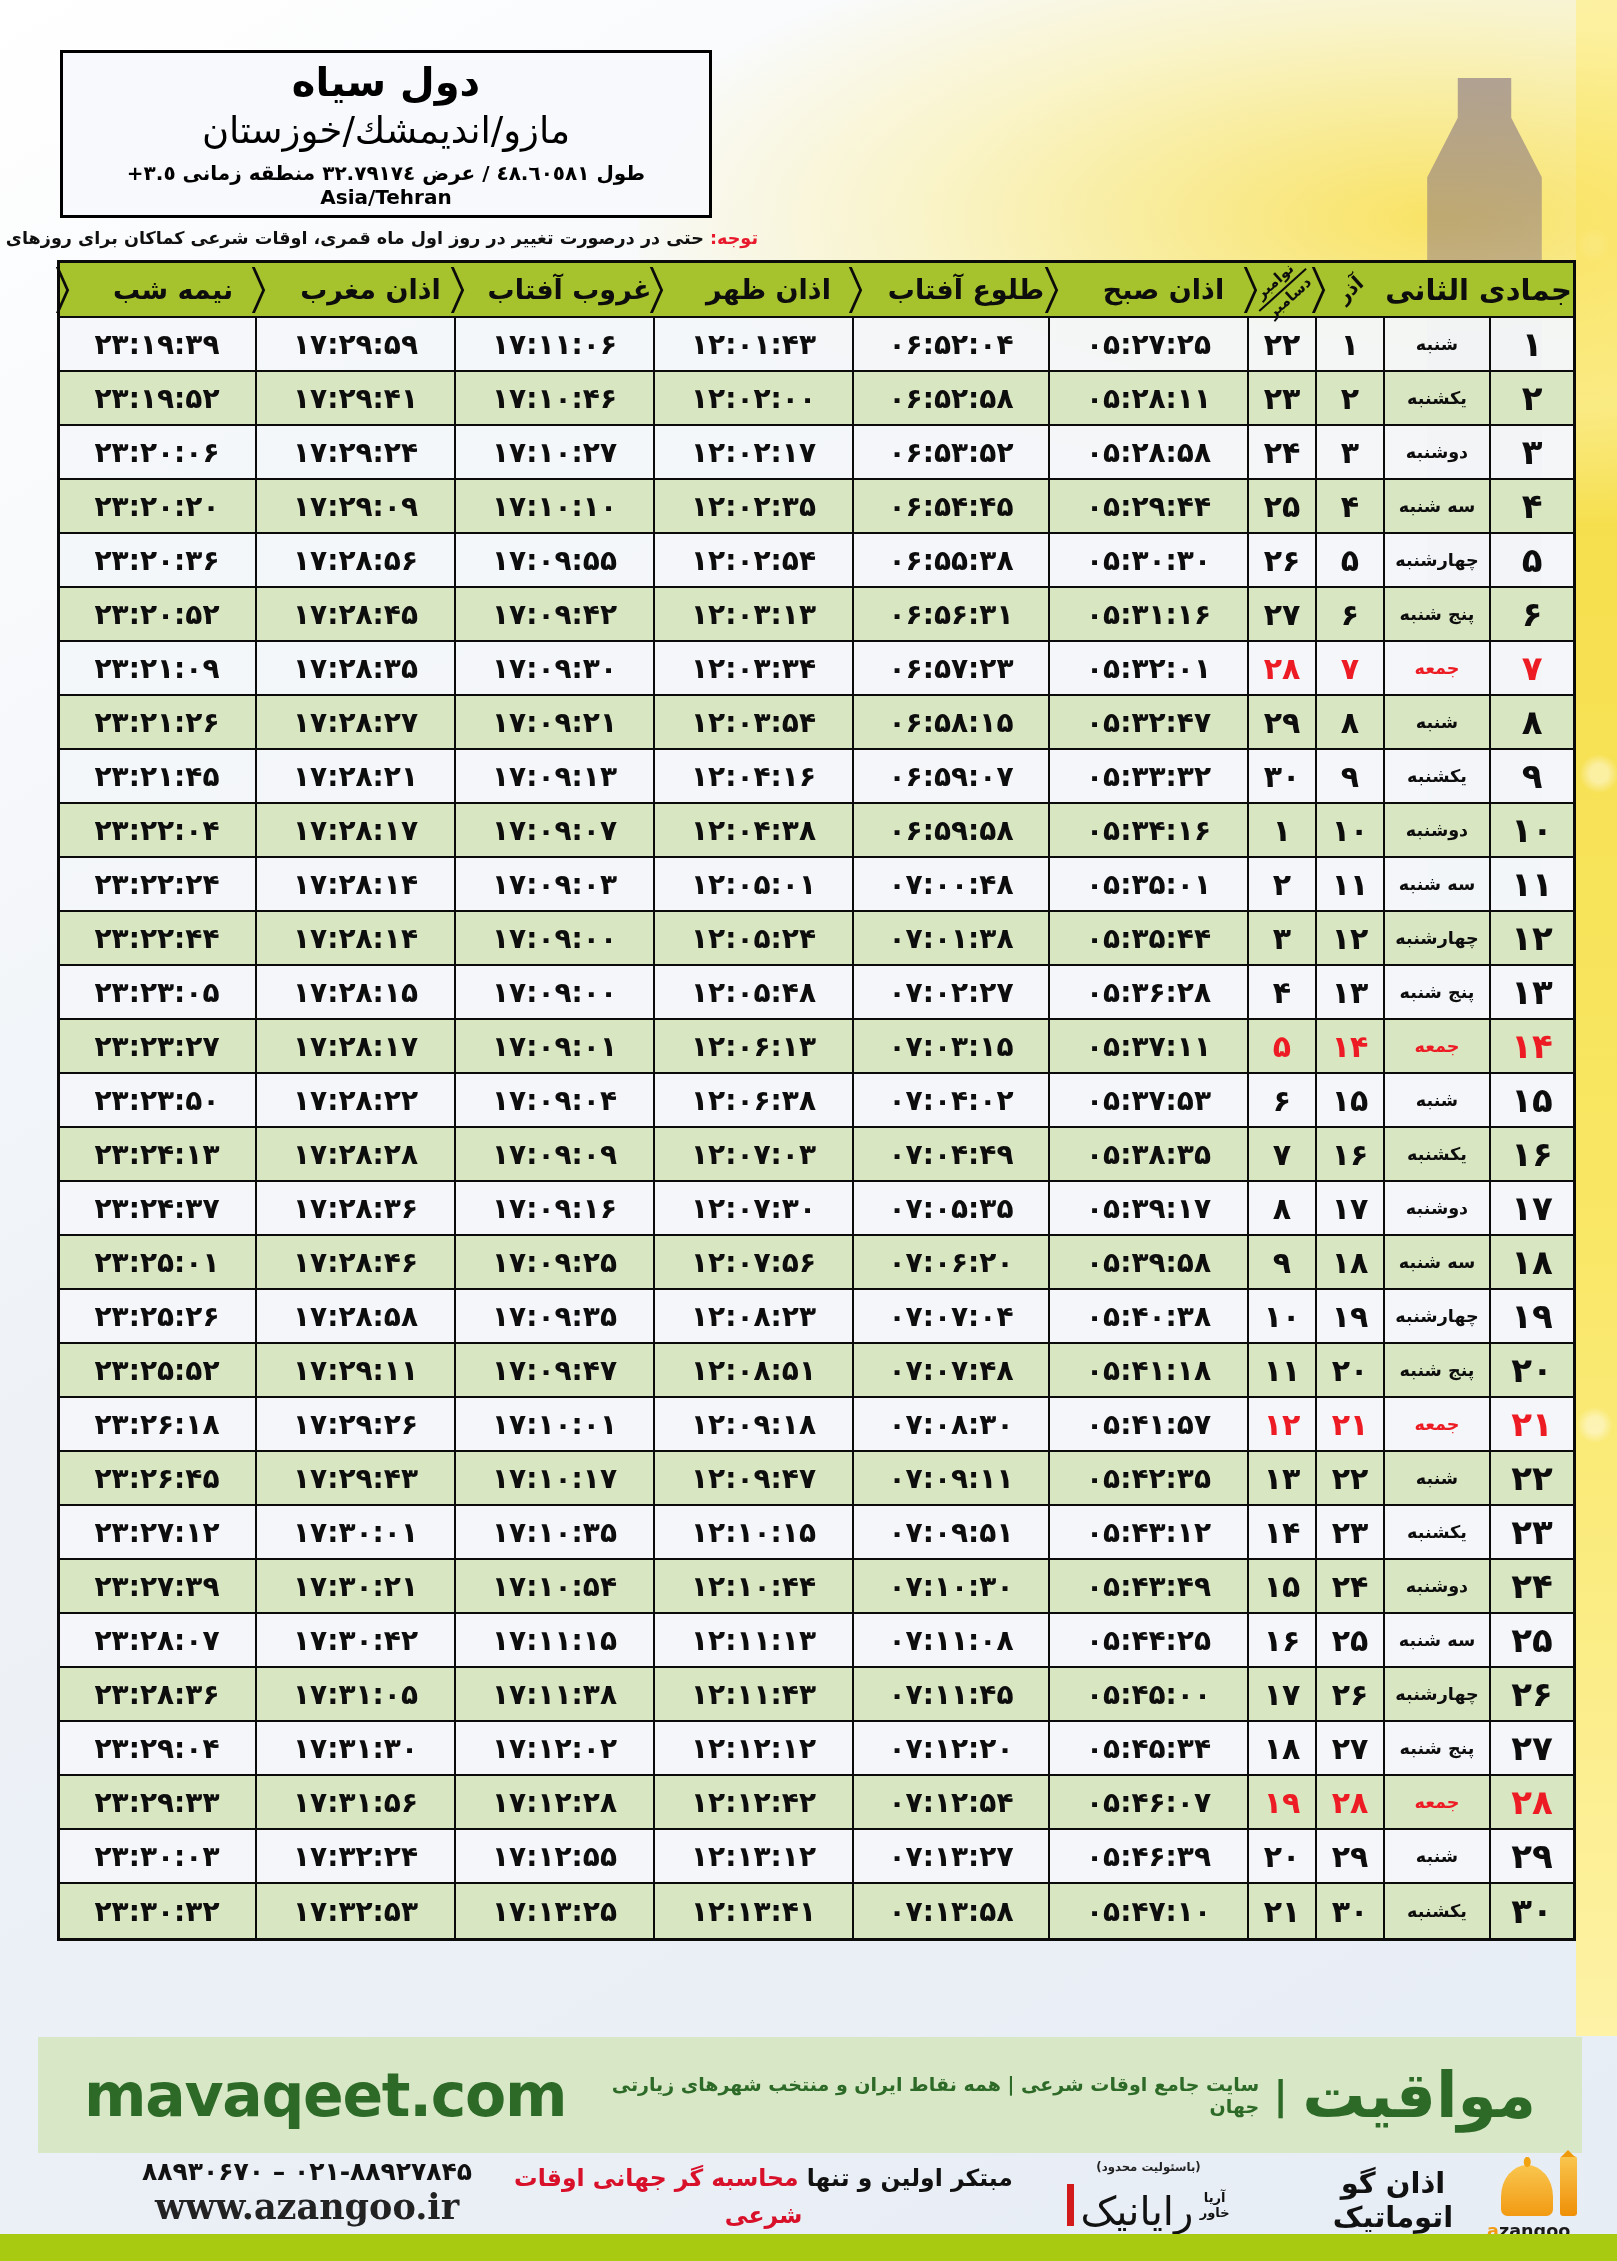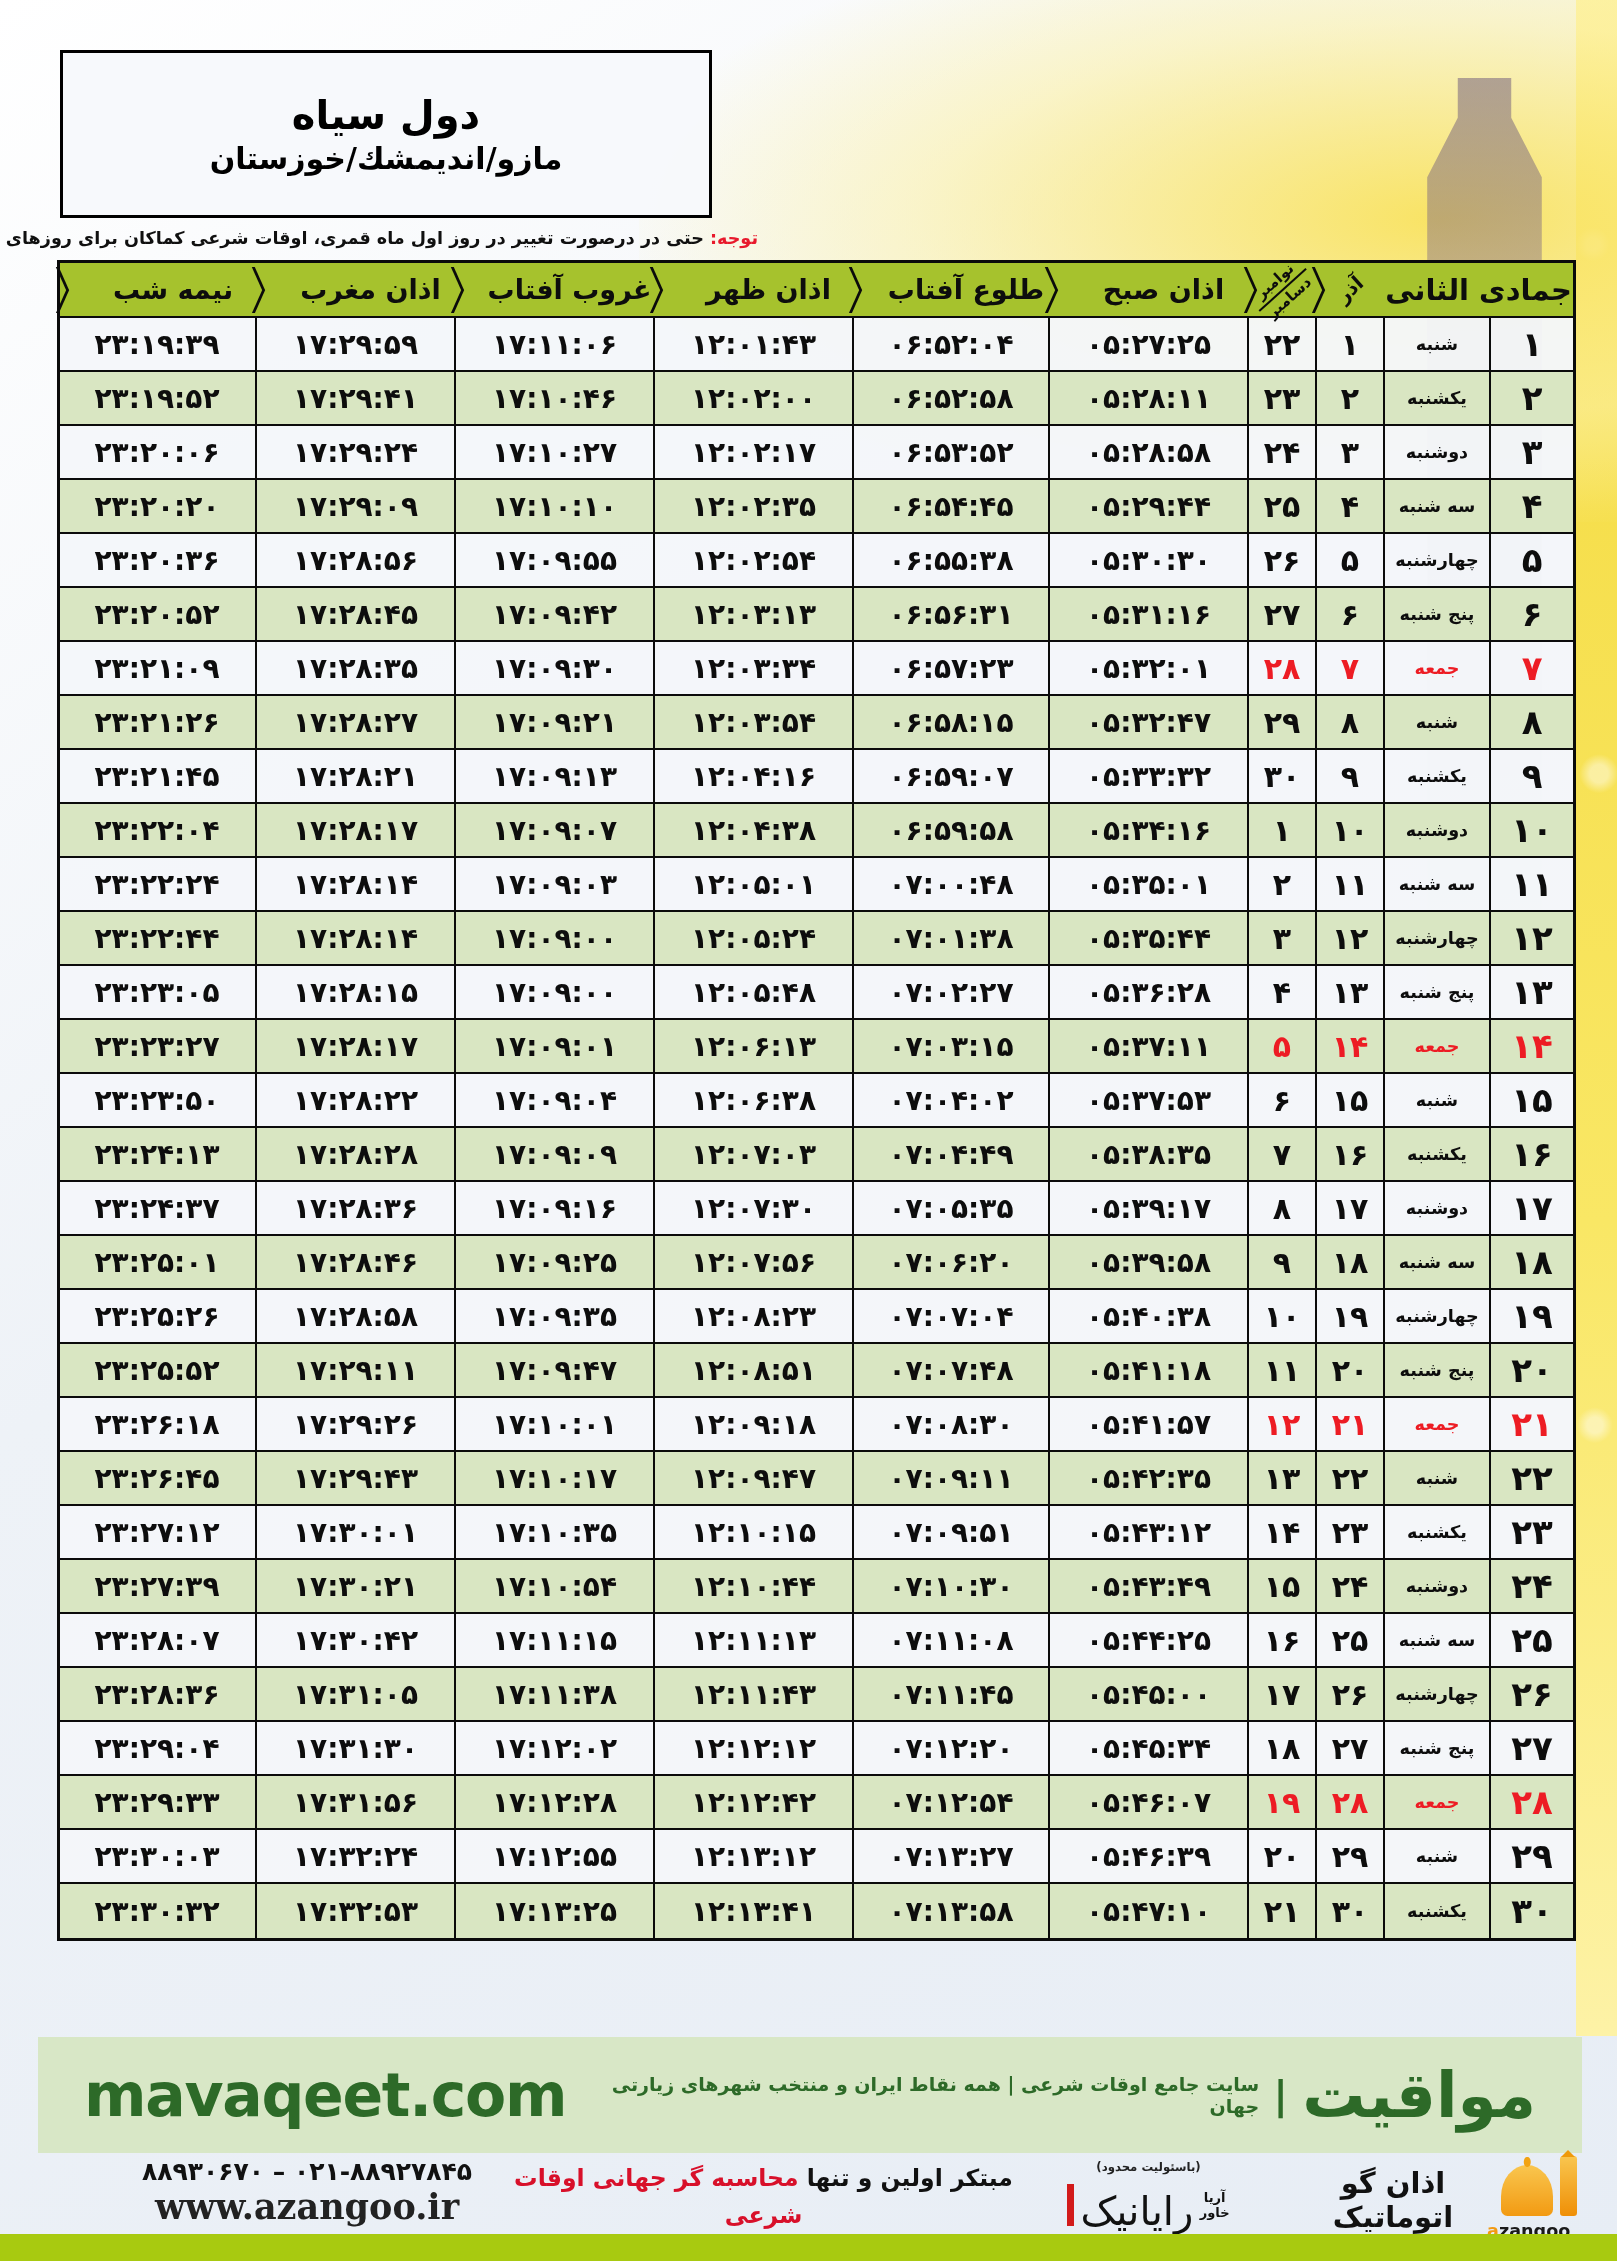--- a/index.html
+++ b/index.html
@@ -28,21 +28,21 @@
   .title-block{position:absolute; top:43px; right:85px; width:835px; text-align:center;
                direction:rtl; z-index:2; color:#0d0d0d;}
   .title-block h1{font-size:67px; font-weight:bold; line-height:1.15; letter-spacing:-0.7px;}
   .subtitle{font-size:30px; font-weight:bold; margin-top:6.5px;}
   .years{font-size:27px; font-weight:bold; margin-top:13px;}
 
   .loc-box{position:absolute; top:50px; left:60px; width:652px; height:168px; z-index:2;
            border:3.3px solid #000; background:rgba(246,249,252,.92); text-align:center; direction:rtl;
            display:flex; flex-direction:column; justify-content:center; gap:3.9px;}
   .loc-name{font-size:40px; font-weight:bold;}
-  .loc-region{font-size:30px; font-weight:bold;}
+  .loc-region{font-size:37px; font-weight:normal;}
   .loc-coords{font-size:20px; font-weight:bold; margin-top:5.2px;}
 
   .note{position:absolute; top:228px; left:60px; width:698px; z-index:2; direction:rtl;
         font-size:17.6px; font-weight:bold; color:#101010; text-align:right; white-space:nowrap;}
   .note .note-label{color:var(--notered);}
 
   
   .sharia-table{position:absolute; top:260px; left:57px; width:1519px; z-index:2;
                 border:3.3px solid var(--border); background:rgba(250,251,252,.6);}
   .thead{display:grid; direction:rtl;
@@ -130,20 +130,21 @@
 <div class="page">
 
   <div class="bg-strip"></div>
   <div class="bg-glow"></div>
   <div class="bg-minaret"></div>
 
 
   <div class="loc-box">
     <div class="loc-name">دول سیاه</div>
     <div class="loc-region">مازو/اندیمشك/خوزستان</div>
+    <div class="loc-coords">طول ٤٨.٦٠٥٨١ / عرض ٣٢.٧٩١٧٤ منطقه زمانی ٣.٥+ Asia/Tehran</div>
   </div>
 
   <div class="note">
     <span class="note-label">توجه:</span>
     <span>حتی در درصورت تغییر در روز اول ماه قمری، اوقات شرعی کماکان برای روزهای شمسی و میلادی معتبر است.</span>
   </div>
 
   <div class="sharia-table">
     <div class="thead">
       <div class="th th-month">جمادی الثانی</div>

